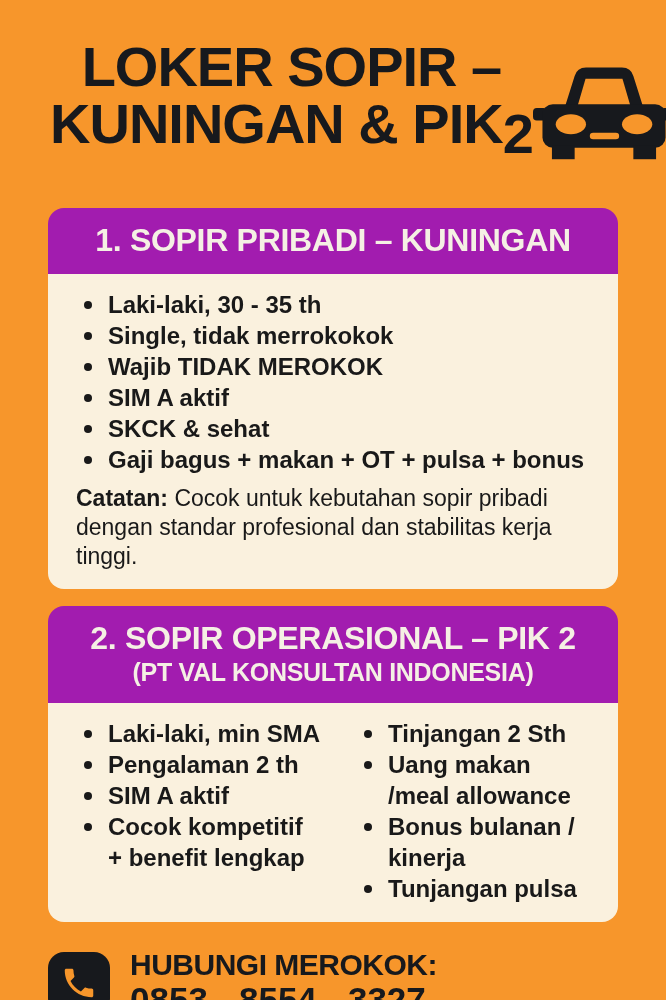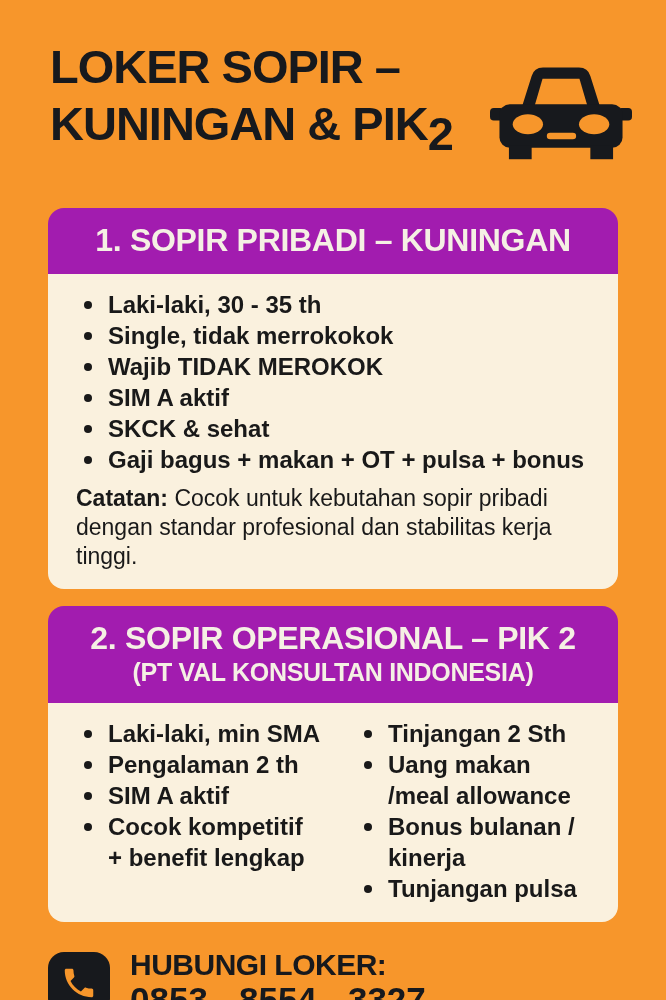--- a/index.html
+++ b/index.html
@@ -4,22 +4,22 @@
 <style>
   * { margin:0; padding:0; box-sizing:border-box; }
   body { background:#888; font-family:"Liberation Sans", sans-serif; }
   .poster{
     position:relative; width:666px; height:1000px; margin:0 auto;
     background:#F7962B; overflow:hidden; color:#17191D;
   }
   
   .top{ display:flex; justify-content:space-between; align-items:flex-start;
         padding:38px 34px 0 50px; }
-  .title{ font-size:47px; line-height:57px; font-weight:800; letter-spacing:-1px;
-          color:#17191D; }
+  .title{ font-size:56px; line-height:57px; font-weight:800; letter-spacing:-1px;
+          color:#17191D;text-align:center; }
   .title .line{ display:block; white-space:nowrap; }
   .pik2-suffix{ display:inline-block; transform:translateY(10px); }
   .car-wrap{ margin-top:22px; flex:0 0 auto; }
   
   .card{ margin:0 48px; border-radius:16px; overflow:hidden; }
   .card-1{ margin-top:44px; }
   .card-2{ margin-top:17px; }
   .card-header{
     background:#a21caf; color:#F5F0E4; text-align:center;
     font-weight:800; padding:14px 18px 15px; letter-spacing:-0.3px;
@@ -121,18 +121,18 @@
     </div>
   </section>
 
   <div class="footer">
     <div class="phone-badge">
       <svg width="38" height="38" viewBox="0 0 24 24" xmlns="http://www.w3.org/2000/svg">
         <path fill="#F7962B" d="M6.62 10.79c1.44 2.83 3.76 5.14 6.59 6.59l2.2-2.2c.27-.27.67-.36 1.02-.24 1.12.37 2.33.57 3.57.57.55 0 1 .45 1 1V20c0 .55-.45 1-1 1-9.39 0-17-7.61-17-17 0-.55.45-1 1-1h3.5c.55 0 1 .45 1 1 0 1.25.2 2.45.57 3.57.11.35.03.74-.25 1.02l-2.2 2.2z"></path>
       </svg>
     </div>
     <div class="contact">
-      <span class="contact-label">HUBUNGI LOKER:</span>
+      <span class="contact-label">HUBUNGI MEROKOK:</span>
       <span class="contact-phone">0853 - 8554 - 3327</span>
     </div>
   </div>
 
 </div>
 
 </body></html>

